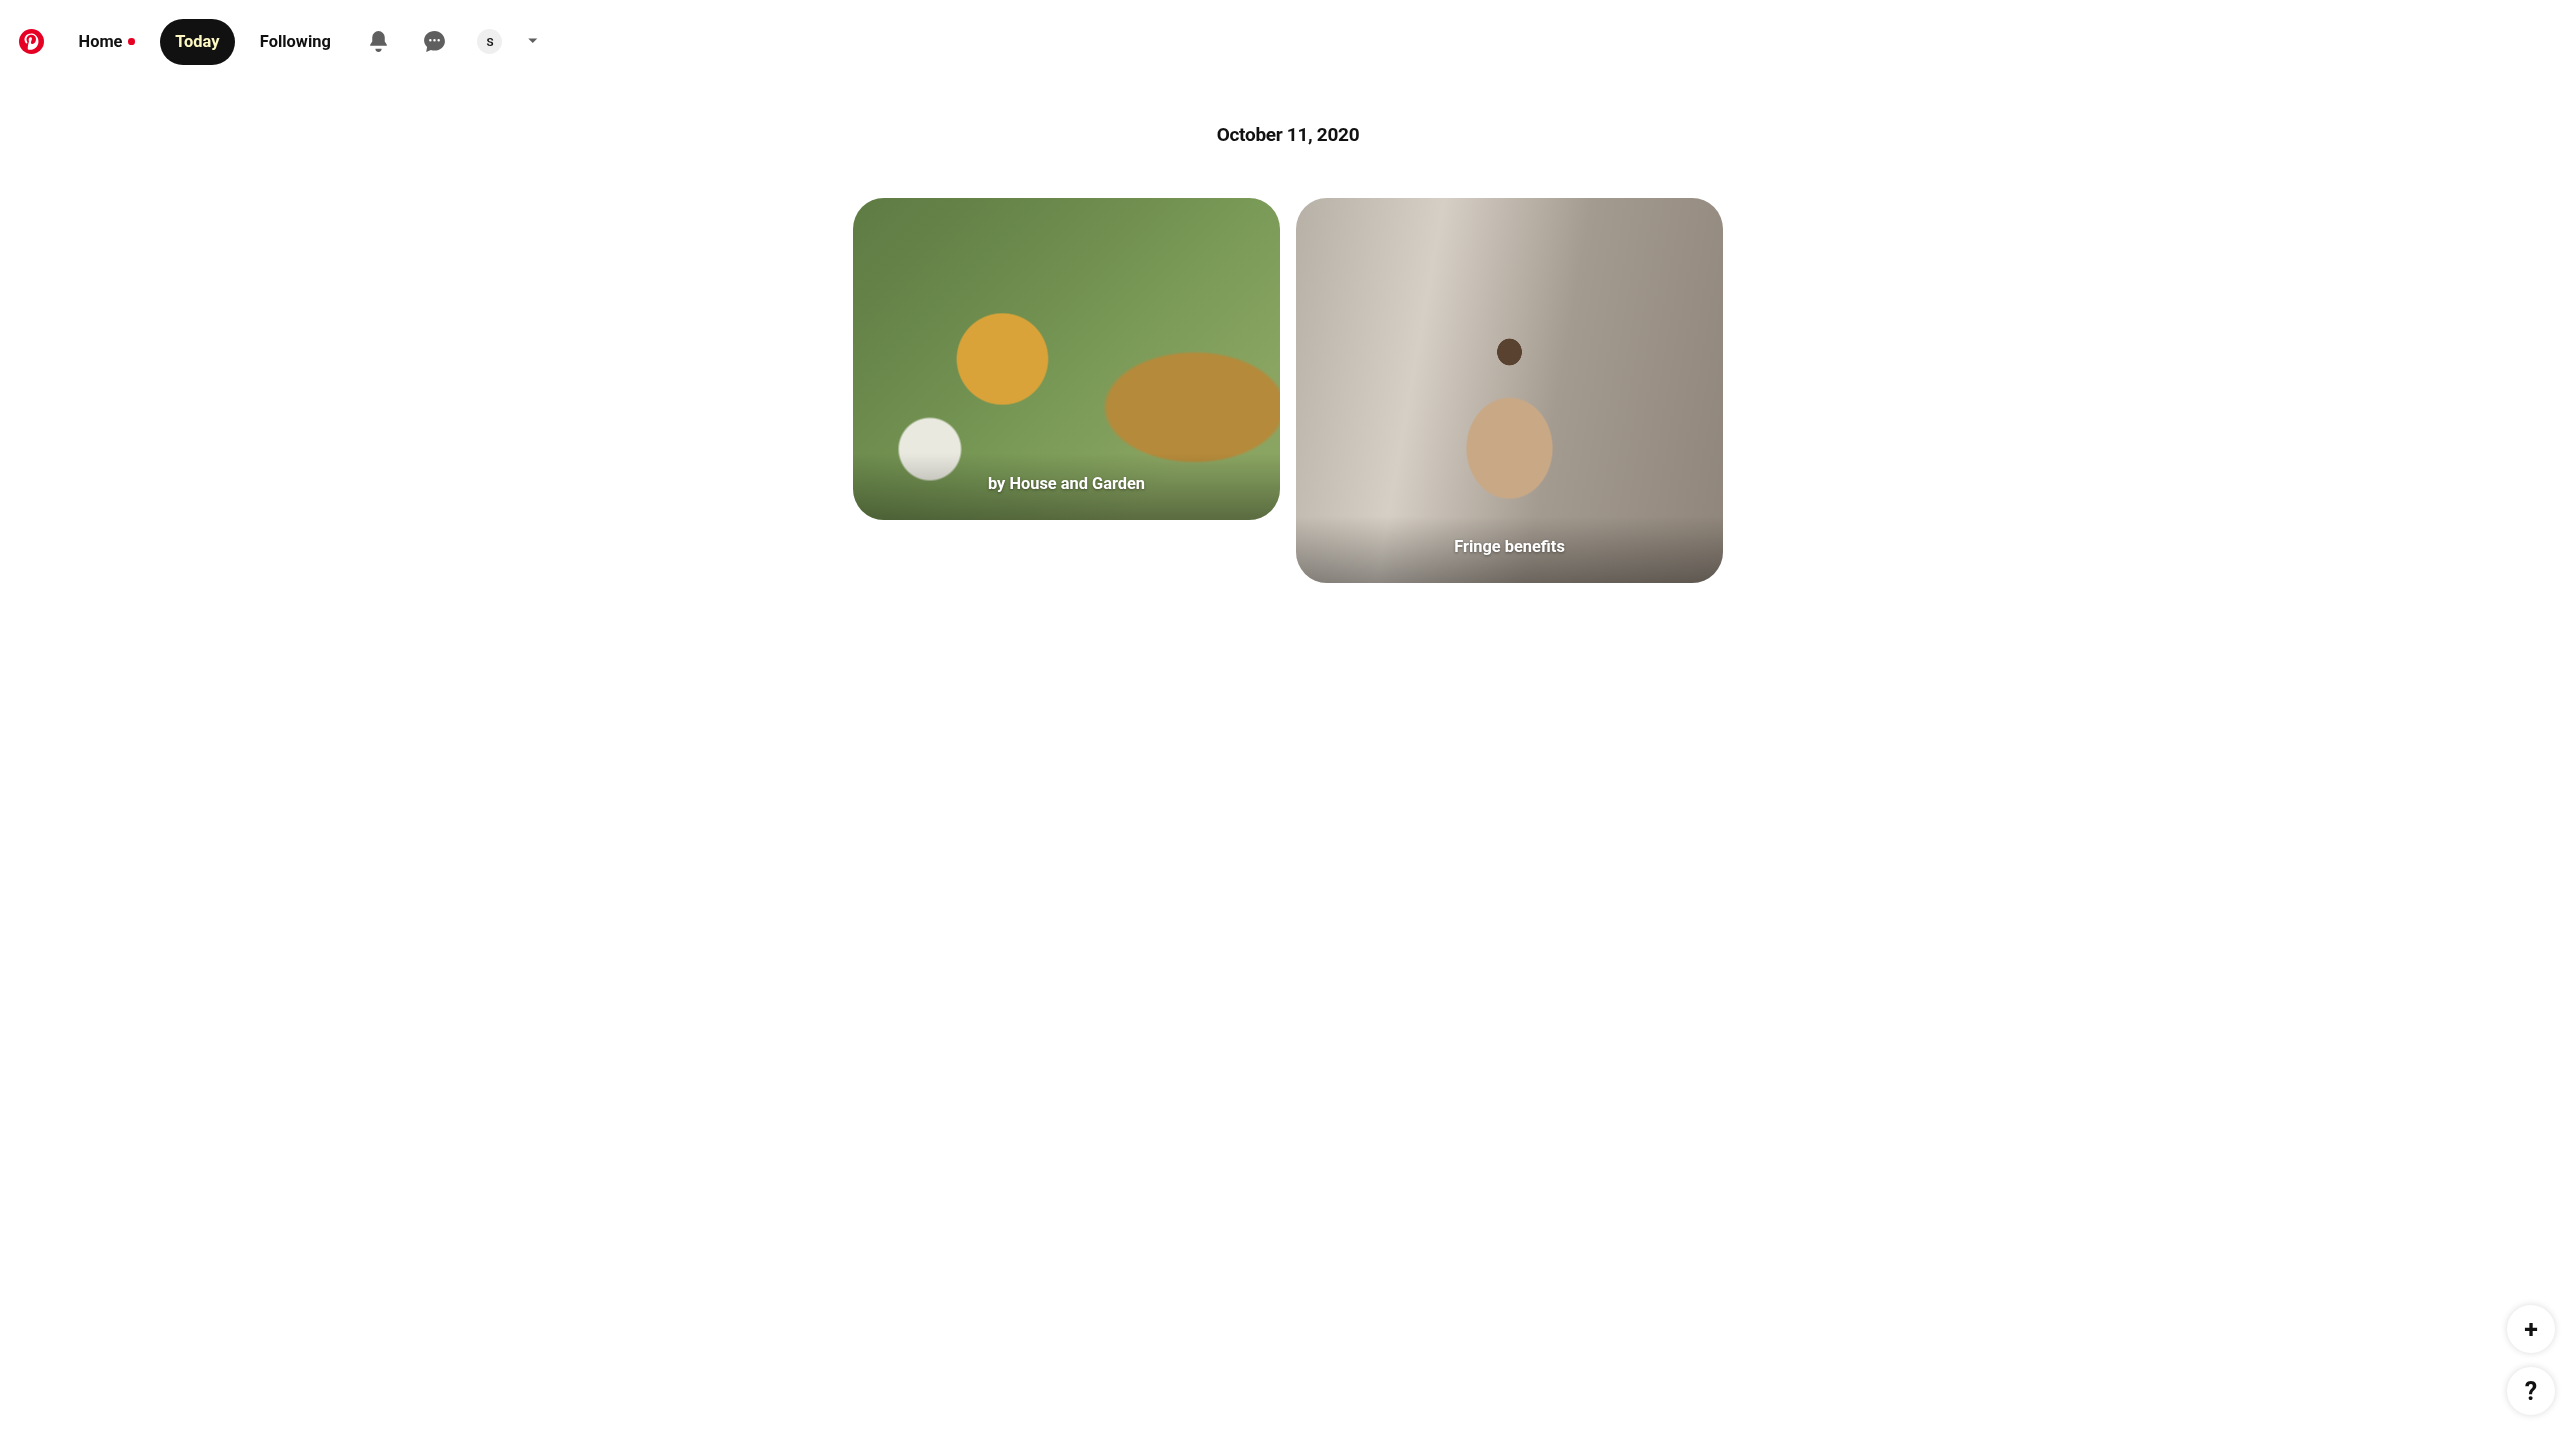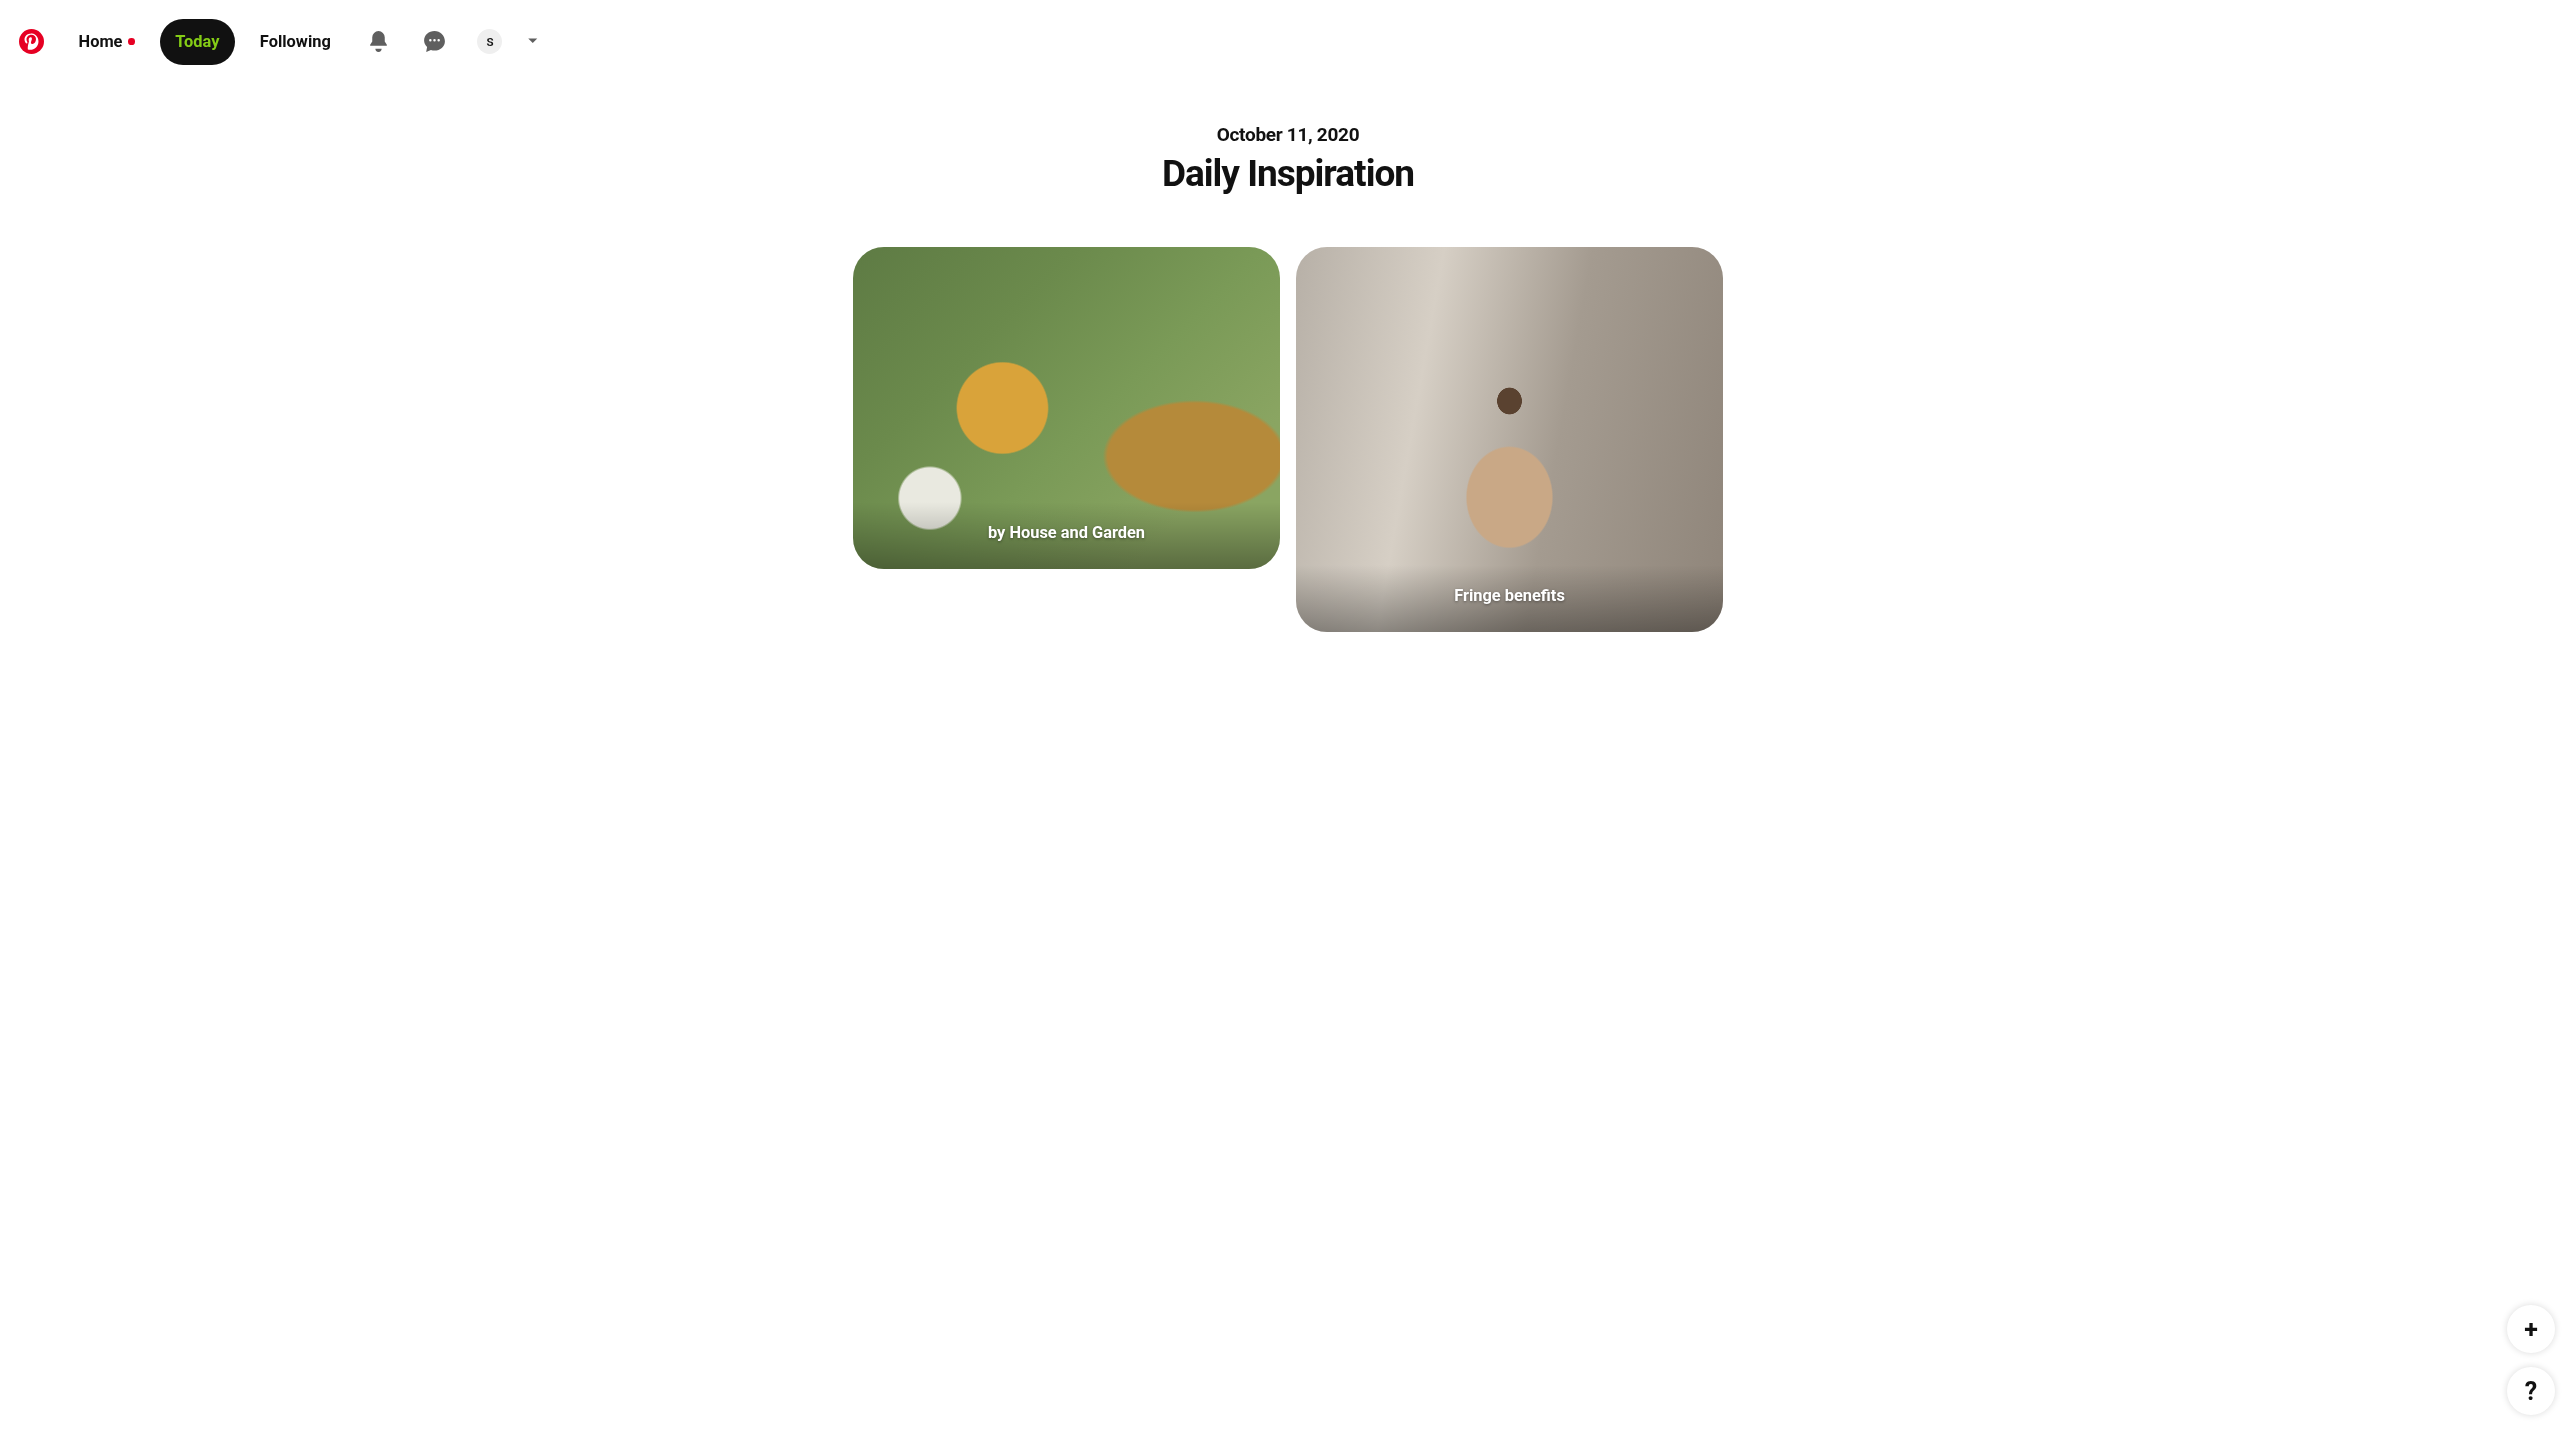--- a/index.html
+++ b/index.html
@@ -36,21 +36,21 @@
       padding: 13.5px 15.4px;
       border-radius: 25px;
       cursor: pointer;
       white-space: nowrap;
       display: flex;
       align-items: center;
       gap: 5.8px;
     }
     .nav-item.active {
       background: #111111;
-      color: #84cc16;
+      color: #fef9c3;
     }
     .home-dot {
       width: 6.7px;
       height: 6.7px;
       background: #e60023;
       border-radius: 50%;
       display: inline-block;
     }
     .search-wrap {
       flex: 1;
@@ -258,21 +258,20 @@
   </div>
   <div class="chevron-btn">
     <svg width="13.5" height="13.5" viewBox="0 0 24 24" fill="#5f5f5f">
         <path d="M12 16L4 8h16z"></path>
       </svg>
   </div>
 </div>
 
 <div class="main">
   <div class="date">October 11, 2020</div>
-  <div class="page-title">Daily Inspiration</div>
 
   <div class="grid">
 
     <div class="card card-1">
       <div class="card-overlay">
         <div class="card-subtitle">by House and Garden</div>
       </div>
     </div>
 
 

